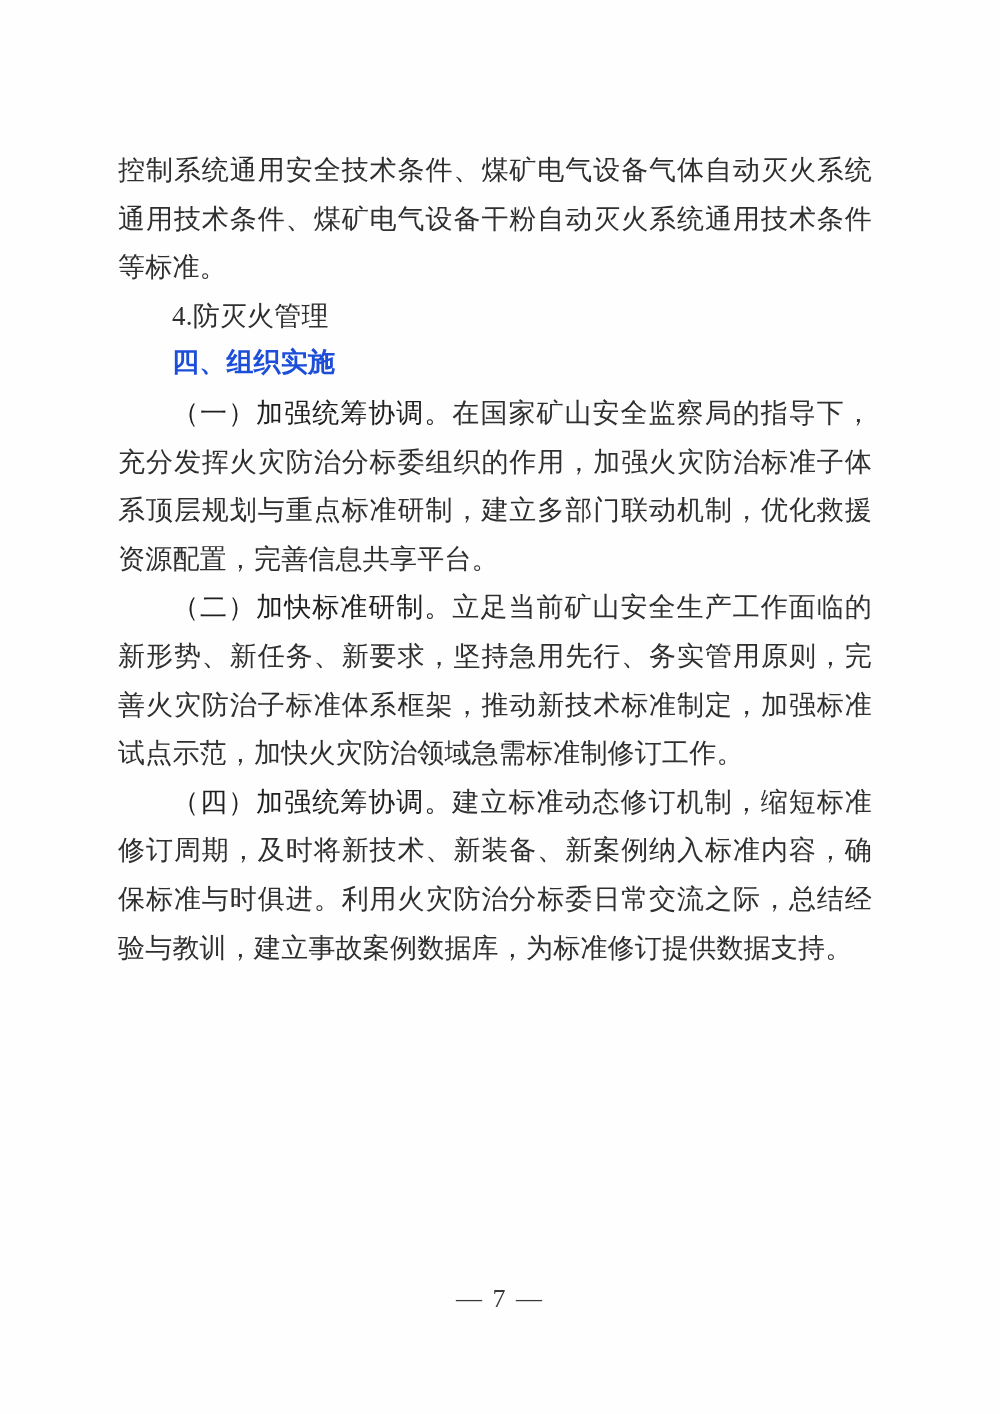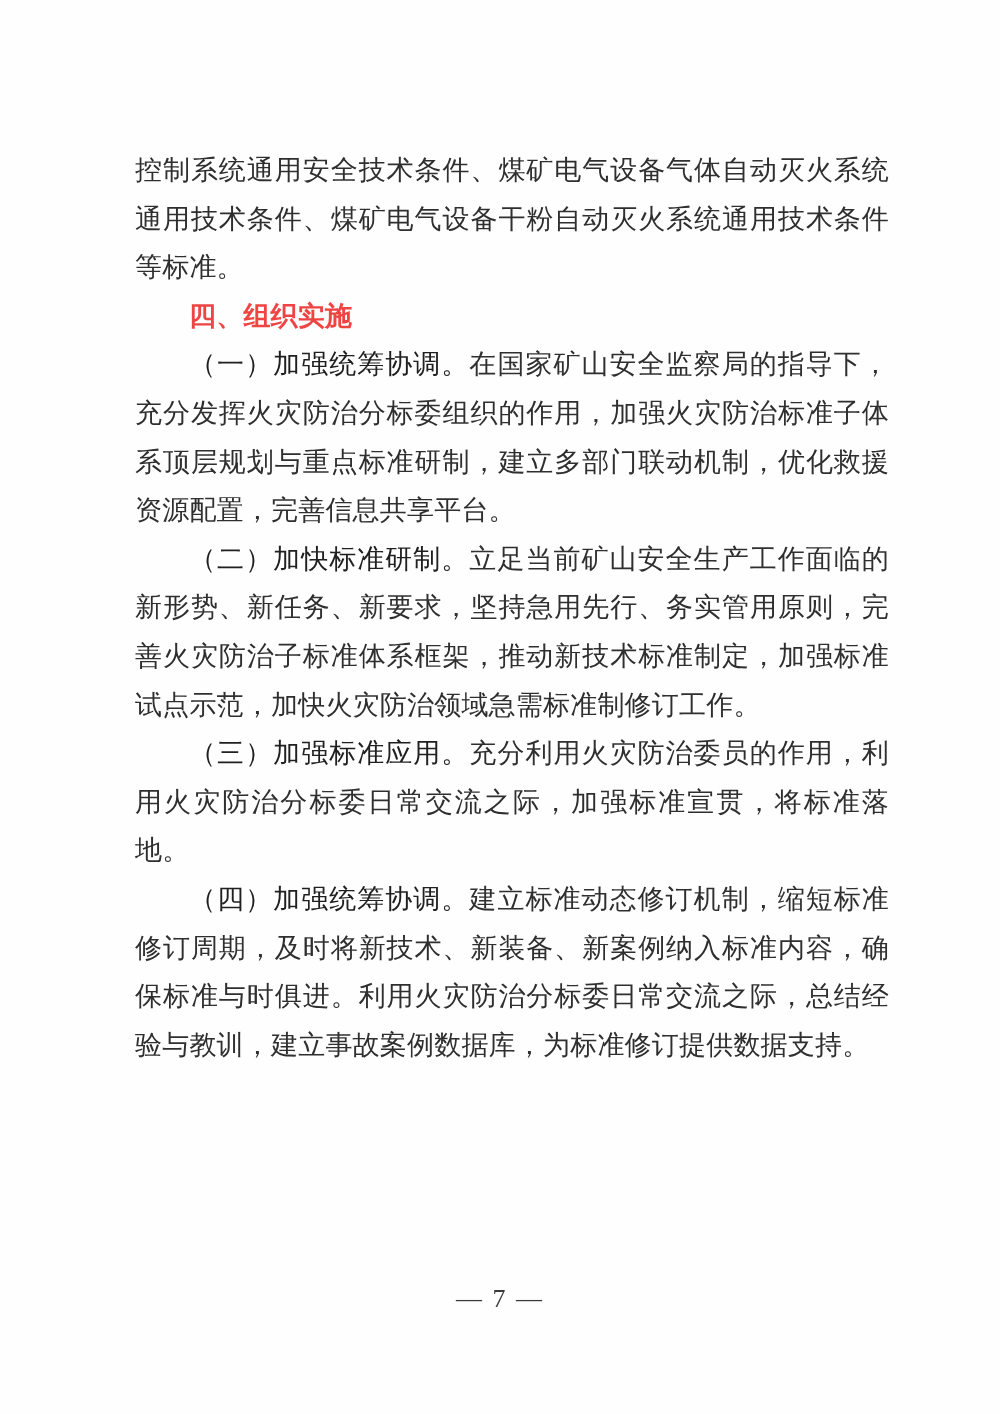--- a/index.html
+++ b/index.html
@@ -9,21 +9,21 @@
   }
   .page {
     position: relative;
     width: 1000px;
     height: 1414px;
     background: #fefefe;
     overflow: hidden;
   }
   .content {
     position: absolute;
-    left: 135px;
+    left: 118px;
     top: 146px;
     width: 754px;
     font-family: "Liberation Serif", serif;
     font-size: 27px;
     line-height: 48.6px;
     color: #2f2f2f;
     text-align: justify;
     text-justify: inter-character;
     letter-spacing: 0.2px;
   }
@@ -31,23 +31,23 @@
     margin: 0;
     padding: 0;
   }
   .indent {
     text-indent: 2em;
   }
   .no-indent {
     text-indent: 0;
   }
   .hei {
-    font-family: Liberation Sans, sans-serif;
+    font-family: Liberation Mono, monospace;
     font-weight: 700;
-    color: #ef4444;
+    color: #1d4ed8;
   }
   .lead {
     font-family: "Liberation Sans", sans-serif;
     font-weight: 400;
     color: #202020;
   }
   .footer {
     position: absolute;
     top: 1284px;
     left: 0;
@@ -60,28 +60,28 @@
   }
 </style>
 </head>
 <body>
 
 <div class="page">
   <div class="content">
 
     <p class="no-indent">控制系统通用安全技术条件、煤矿电气设备气体自动灭火系统通用技术条件、煤矿电气设备干粉自动灭火系统通用技术条件等标准。</p>
 
+    <p class="indent">4.防灭火管理</p>
 
 
     <p class="indent hei">四、组织实施</p>
 
     <p class="indent"><span class="lead">（一）加强统筹协调。</span><span>在国家矿山安全监察局的指导下，充分发挥火灾防治分标委组织的作用，加强火灾防治标准子体系顶层规划与重点标准研制，建立多部门联动机制，优化救援资源配置，完善信息共享平台。</span></p>
 
     <p class="indent"><span class="lead">（二）加快标准研制。</span><span>立足当前矿山安全生产工作面临的新形势、新任务、新要求，坚持急用先行、务实管用原则，完善火灾防治子标准体系框架，推动新技术标准制定，加强标准试点示范，加快火灾防治领域急需标准制修订工作。</span></p>
 
-    <p class="indent"><span class="lead">（三）加强标准应用。</span><span>充分利用火灾防治委员的作用，利用火灾防治分标委日常交流之际，加强标准宣贯，将标准落地。</span></p>
 
     <p class="indent"><span class="lead">（四）加强统筹协调。</span><span>建立标准动态修订机制，缩短标准修订周期，及时将新技术、新装备、新案例纳入标准内容，确保标准与时俱进。利用火灾防治分标委日常交流之际，总结经验与教训，建立事故案例数据库，为标准修订提供数据支持。</span></p>
 
   </div>
 
   <div class="footer">— 7 —</div>
 </div>
 
 </body></html>

